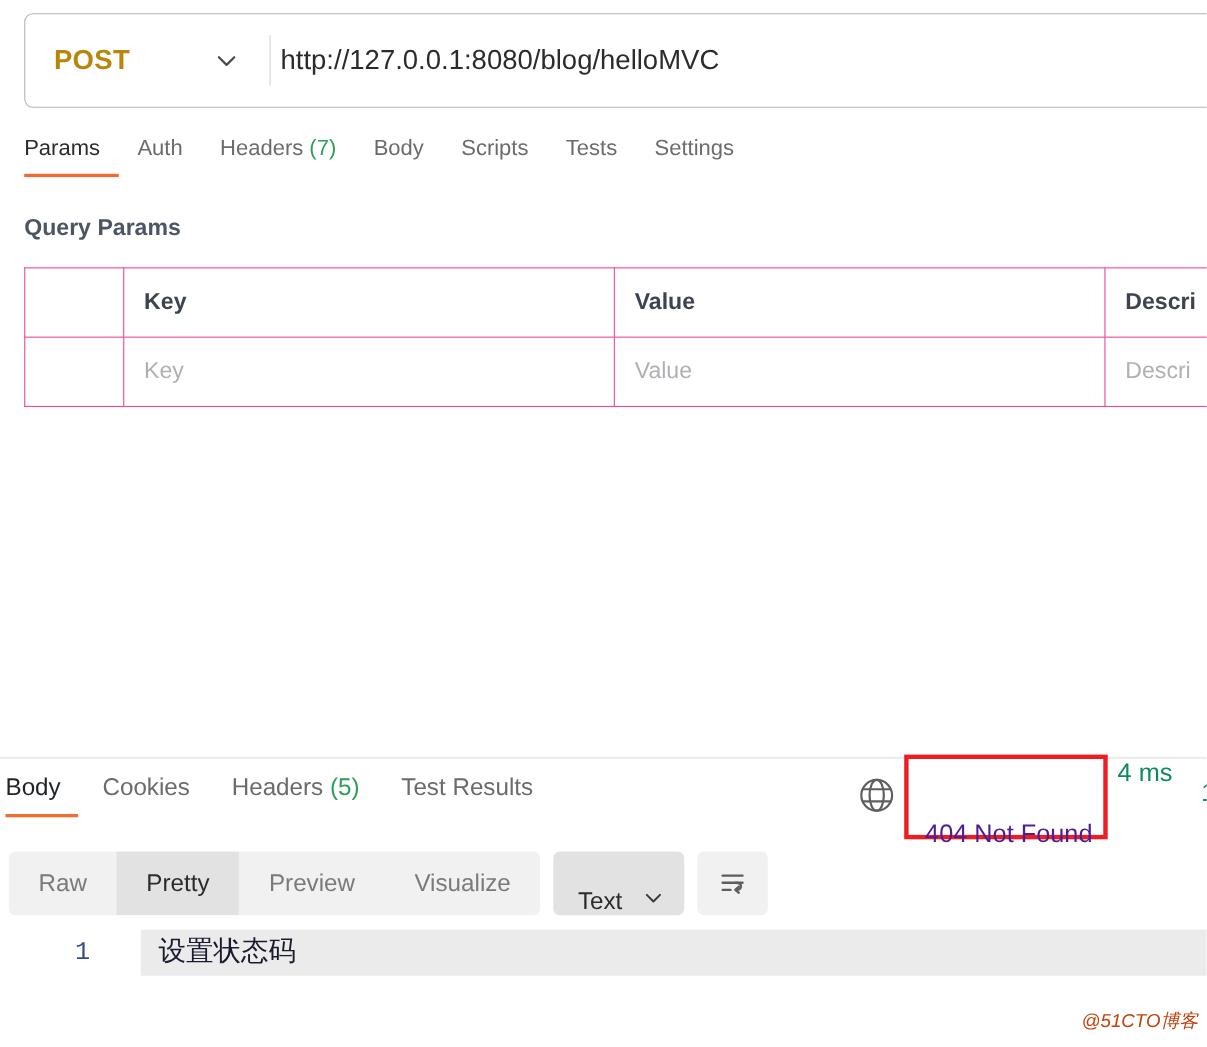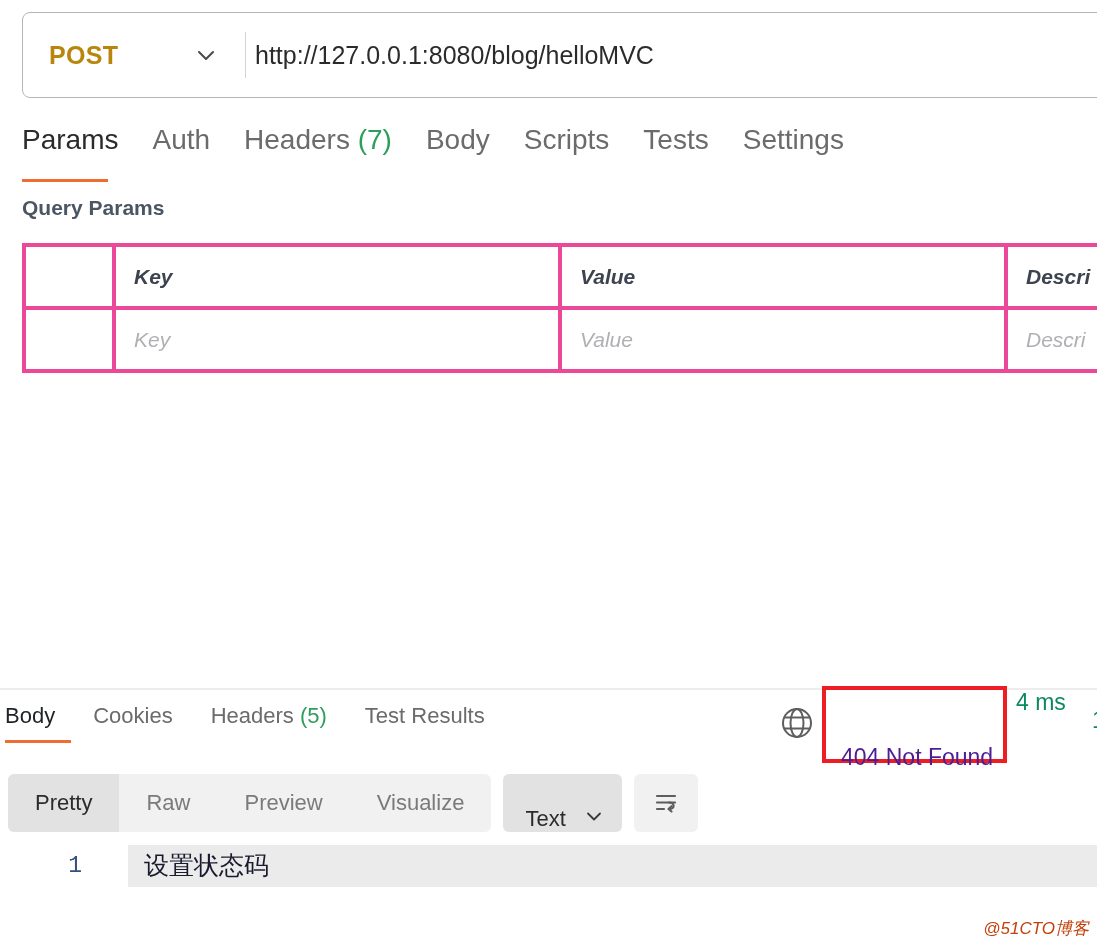--- a/index.html
+++ b/index.html
@@ -54,23 +54,23 @@
   
   .req-tabs {
     position: absolute;
     left: 22px; top: 124px;
     display: flex;
     align-items: flex-start;
     gap: 0;
   }
   .req-tab {
     position: relative;
-    font-size: 28px;
+    font-size: 20px;
     color: #6b6b6b;
-    padding: 0 20px 26px 0;
+    padding: 0 20px 14px 0;
     margin-right: 14px;
     white-space: nowrap;
     cursor: pointer;
   }
   .req-tab:first-child { padding-left: 0; }
   .req-tab.active { color: #2b2b2b; }
   .req-tab.active::after {
     content: "";
     position: absolute;
     left: 0; bottom: 0;
@@ -90,28 +90,27 @@
 
   
   .params-table {
     position: absolute;
     left: 22px; top: 243px;
     width: 1100px;
     border-collapse: collapse;
     table-layout: fixed;
   }
   .params-table td, .params-table th {
-    border: 4px solid #ec4899;
+    border: 1px solid #ec4899;
     text-align: left;
     vertical-align: middle;
     height: 63px;
     padding: 0 18px;
     font-size: 21px;
     font-weight: 400;
-    font-style: italic;
   }
   .params-table .col-check { width: 90px; padding: 0; }
   .params-table .col-key { width: 446px; }
   .params-table .col-value { width: 446px; }
   .params-table .col-desc { width: 300px; }
   .params-table thead td {
     font-weight: 700;
     color: #3d4450;
   }
   .params-table tbody td {
@@ -358,22 +357,22 @@
     <line x1="4" y1="22.5" x2="30" y2="22.5" stroke="#5e5e5e" stroke-width="2"></line>
   </svg>
 </div>
 <div class="status-box"></div>
 <div class="status-text">404 Not Found</div>
 <div class="time-text">4 ms</div>
 <div class="size-text">1</div>
 
 <div class="view-toolbar">
   <div class="seg-group">
+    <div class="seg">Raw</div>
     <div class="seg active">Pretty</div>
-    <div class="seg">Raw</div>
     <div class="seg">Preview</div>
     <div class="seg">Visualize</div>
   </div>
   <div class="fmt-select">
     <span>Text</span>
     <span>
       <svg width="20" height="20" viewBox="0 0 20 20">
         <path d="M4 7.5 L10 13.5 L16 7.5" fill="none" stroke="#3a3a3a" stroke-width="1.8" stroke-linecap="round" stroke-linejoin="round"></path>
       </svg>
     </span>

